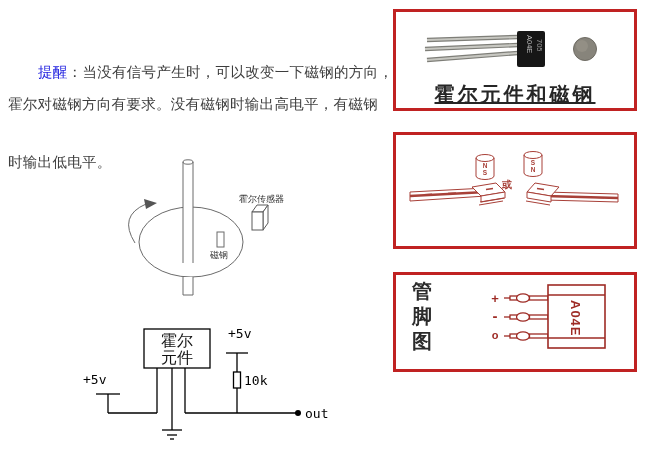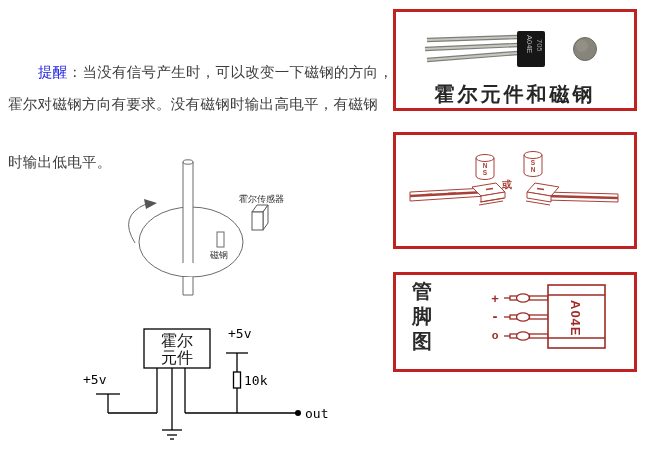--- a/index.html
+++ b/index.html
@@ -5,21 +5,21 @@
   html,body{margin:0;padding:0;background:#fff;}
   #stage{position:relative;width:648px;height:455px;background:#ffffff;overflow:hidden;
          font-family:"Liberation Sans",sans-serif;}
   
   .note-line{position:absolute;left:8px;width:380px;font-family:Liberation Sans, sans-serif;
              font-size:14.5px;color:#3d3d3d;white-space:nowrap;letter-spacing:0.3px;}
   .note-label{color:#2222e0;}
   
   .panel{position:absolute;left:393px;width:244px;border:3px solid #c02222;background:#fff;box-sizing:border-box;}
   .panel-caption{position:absolute;left:0;width:100%;text-align:center;color:#262626;
-                 font-weight:700;font-size:20px;font-family:"Liberation Sans",sans-serif;}
+                 font-weight:700;font-size:20px;font-family:"Liberation Sans",sans-serif;text-decoration:underline;}
   .vert-title{position:absolute;left:14px;top:4px;width:24px;font-size:20px;line-height:25px;
               font-weight:600;color:#2b2b2b;word-break:break-all;text-align:center;
               font-family:"Liberation Serif",serif;}
   svg text{font-family:"Liberation Sans",sans-serif;}
   .mono{font-family:"DejaVu Sans Mono",monospace;}
 </style>
 </head>
 <body>
 
 <div id="stage">

